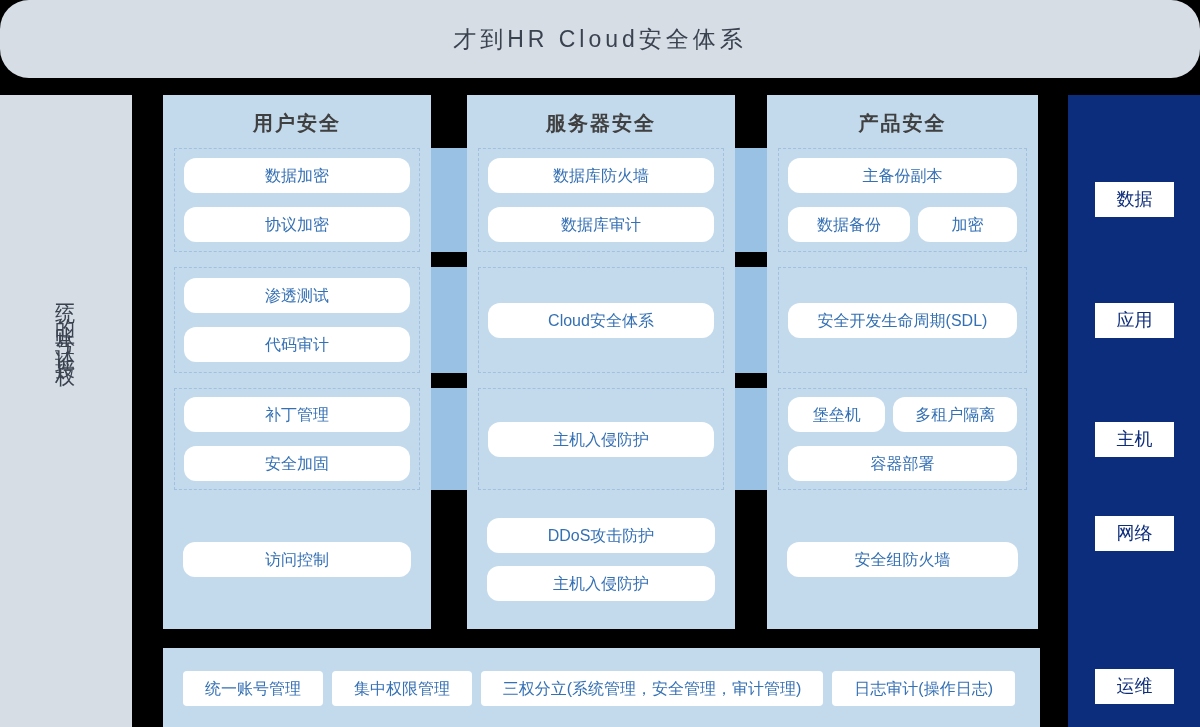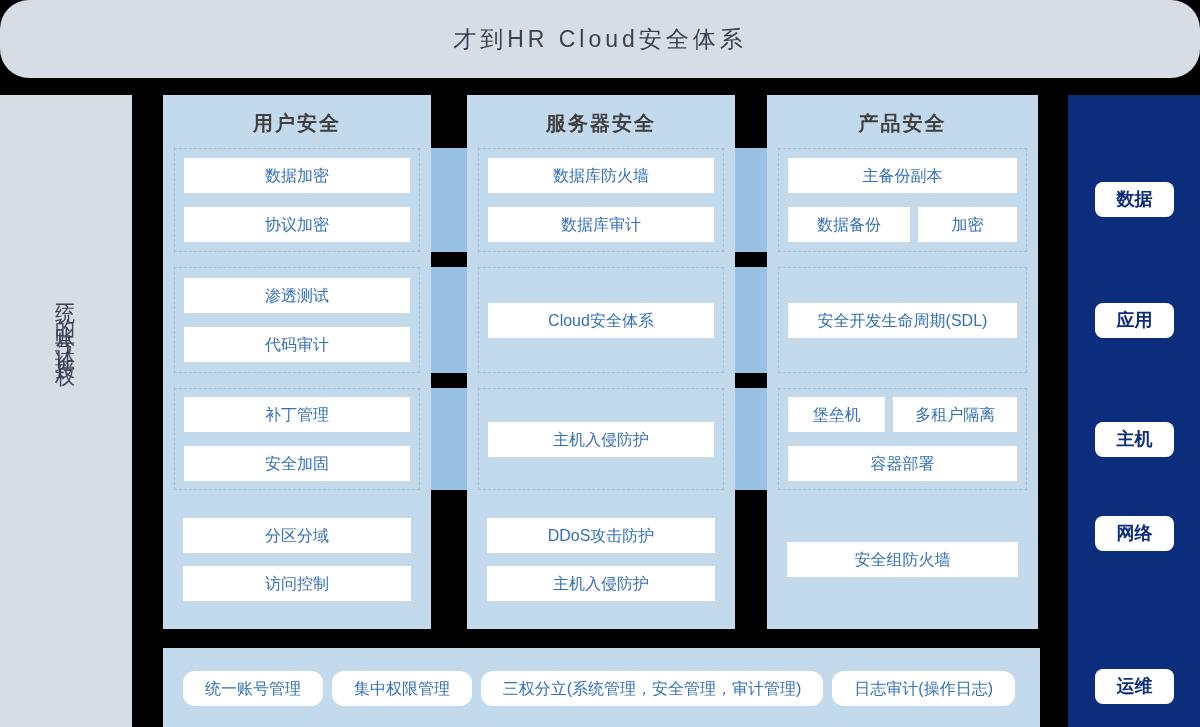--- a/index.html
+++ b/index.html
@@ -32,47 +32,47 @@
   .group{
     position:absolute;left:11px;right:11px;box-sizing:border-box;
     border:1px dashed #a3c0dc;padding:0 9px;
     display:flex;flex-direction:column;justify-content:center;gap:14px;
   }
   .g1{top:53px;height:104px;}
   .g2{top:172px;height:106px;}
   .g3{top:293px;height:102px;}
   .g4{top:423px;height:83px;border:none;left:20px;right:20px;padding:0;gap:13px;}
   .chip{
-    background:#fff;border-radius:0;height:35px;line-height:35px;
+    background:#fff;border-radius:12px;height:35px;line-height:35px;
     text-align:center;font-size:16px;color:#3470b4;white-space:nowrap;
   }
   .split{display:flex;gap:8px;}
   .split .chip{flex:1;}
   
   .bridge{position:absolute;background:#98c1e4;}
   .bx1{left:431px;width:36px;}
   .bx2{left:735px;width:32px;}
   .by1{top:148px;height:104px;}
   .by2{top:267px;height:106px;}
   .by3{top:388px;height:102px;}
   
   .bottom-panel{
     position:absolute;left:163px;top:648px;width:877px;height:79px;background:#c3d9ec;
     box-sizing:border-box;padding:23px 25px 0 20px;
     display:flex;justify-content:space-between;align-items:flex-start;
   }
   .bchip{
-    background:#fff;border-radius:12px;height:35px;line-height:35px;padding:0 22px;
+    background:#fff;border-radius:4px;height:35px;line-height:35px;padding:0 22px;
     font-size:16px;color:#3470b4;white-space:nowrap;
   }
   
   .right-rail{position:absolute;left:1068px;top:95px;width:132px;height:632px;background:#0c2c7c;}
   .tag{
-    position:absolute;left:27px;width:79px;height:35px;background:#fff;border-radius:8px;
-    color:#0d2d7b;font-weight:bold;font-size:18px;text-align:center;line-height:35px;
+    position:absolute;left:27px;width:79px;height:35px;background:#fff;border-radius:0;
+    color:#0d2d7b;font-weight:normal;font-size:18px;text-align:center;line-height:35px;
   }
   .tag-data{top:87px;}
   .tag-app{top:208px;}
   .tag-host{top:327px;}
   .tag-net{top:421px;}
   .tag-ops{top:574px;}
 </style>
 </head>
 <body>
 
@@ -101,21 +101,20 @@
     </div>
     <div class="group g2">
       <div class="chip">渗透测试</div>
       <div class="chip">代码审计</div>
     </div>
     <div class="group g3">
       <div class="chip">补丁管理</div>
       <div class="chip">安全加固</div>
     </div>
     <div class="group g4">
-      <div class="chip">分区分域</div>
       <div class="chip">访问控制</div>
     </div>
   </section>
 
   <section class="col col-server">
     <h2 class="col-title">服务器安全</h2>
     <div class="group g1">
       <div class="chip">数据库防火墙</div>
       <div class="chip">数据库审计</div>
     </div>

